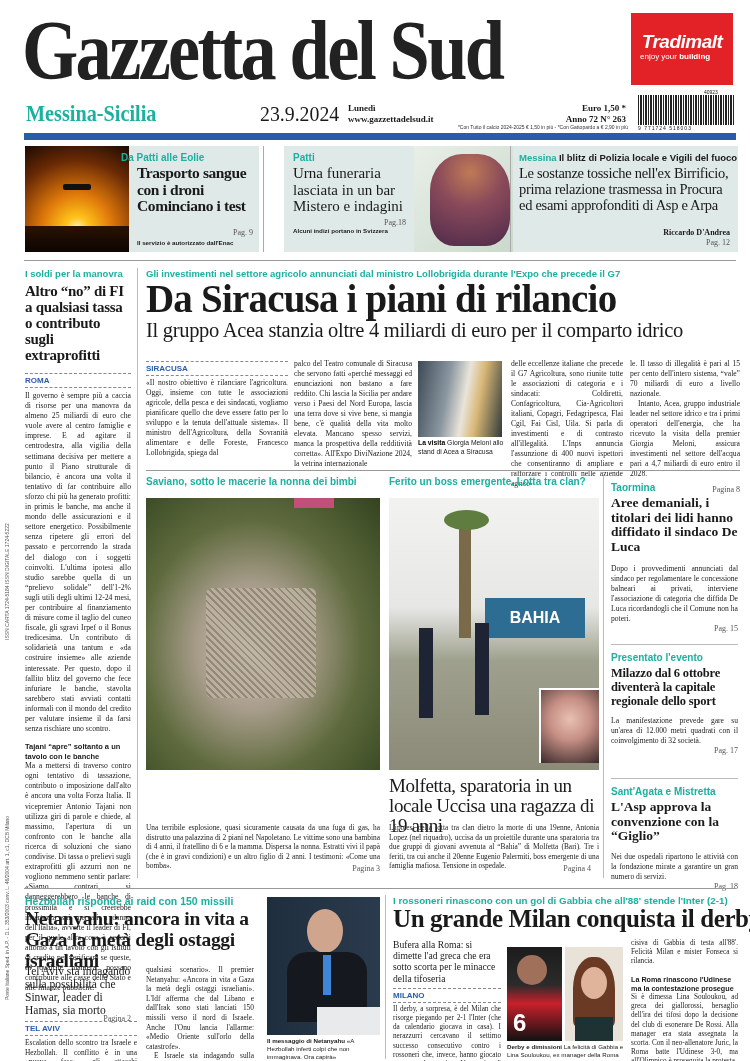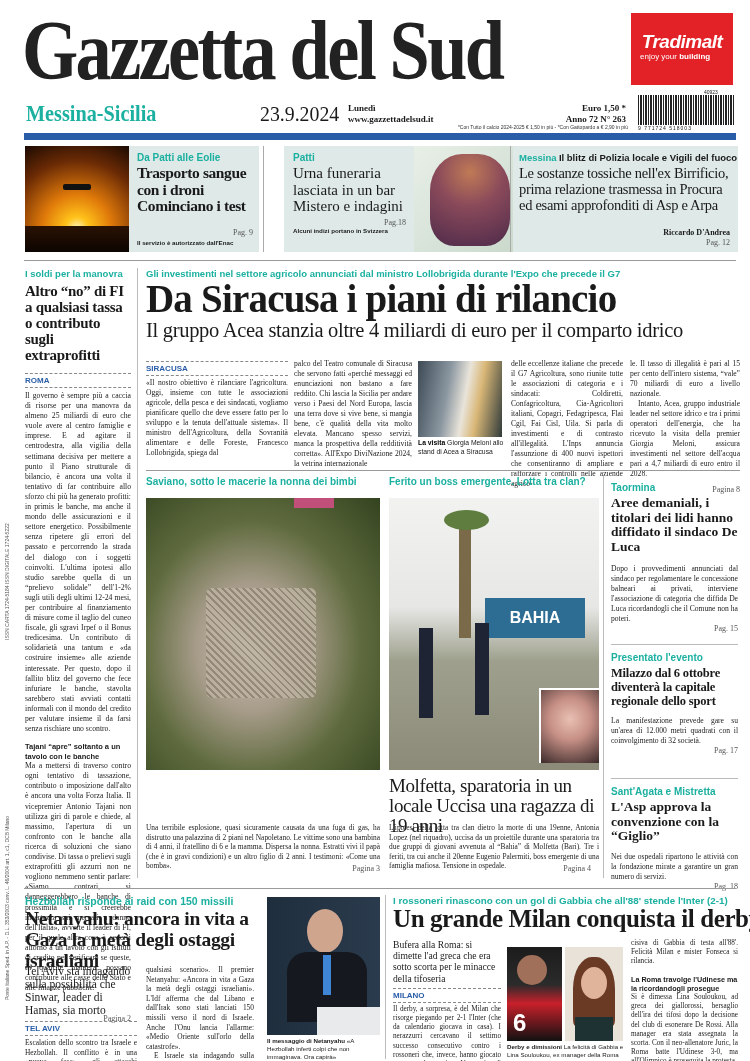--- a/index.html
+++ b/index.html
@@ -35,21 +35,21 @@
   <div class="abs sans" style="left:704px;top:89px;font-size:5px">40923</div>
   <div class="abs sans" style="left:638px;top:125px;font-size:5px;letter-spacing:1px">9 771724 518003</div>
   <div class="abs" style="left:24px;top:133px;width:712px;height:7px;background:#2a5da8"></div>
 </div>
 
 <div class="abs" style="left:25px;top:146px;width:234px;height:106px;background:#dfe9e8">
   <div class="photo" style="left:0;top:0;width:104px;height:106px;background:radial-gradient(circle at 50% 78%,#fff7c0 0,#ffc21a 12%,#e07a0a 35%,#6a2a05 70%,#1b0a02 100%)">
     <div style="position:absolute;left:38px;top:38px;width:28px;height:6px;background:#111;border-radius:2px"></div>
     <div style="position:absolute;left:0;top:80px;width:104px;height:26px;background:linear-gradient(#2a1203,#0c0501)"></div>
   </div>
-  <div class="abs kicker" style="left:112px;top:6px;font-size:10px">Da Patti alle Eolie</div>
+  <div class="abs kicker" style="left:96px;top:6px;font-size:10px">Da Patti alle Eolie</div>
   <div class="abs" style="left:112px;top:19px;width:120px;font-weight:bold;font-size:15.5px;line-height:16.5px;letter-spacing:-0.4px">Trasporto sangue con i droni Cominciano i test</div>
   <div class="abs pag" style="right:6px;top:82px">Pag. 9</div>
   <div class="abs sans" style="left:112px;top:93px;font-size:6.2px;font-weight:bold">Il servizio è autorizzato dall'Enac</div>
 </div>
 <div class="vline" style="left:263px;top:146px;height:106px;background:#aaa"></div>
 <div class="abs" style="left:284px;top:146px;width:240px;height:106px;background:#dfe9e8">
   <div class="abs kicker" style="left:9px;top:6px;font-size:10px">Patti</div>
   <div class="abs" style="left:9px;top:19px;width:120px;font-size:15px;line-height:16.5px">Urna funeraria lasciata in un bar Mistero e indagini</div>
   <div class="abs pag" style="left:100px;top:72px">Pag.18</div>
   <div class="abs sans" style="left:9px;top:81px;font-size:6.2px;font-weight:bold">Alcuni indizi portano in Svizzera</div>
@@ -193,20 +193,20 @@
   <div class="photo" style="left:172px;top:52px;width:58px;height:94px;background:#e8e2d8">
     <div style="position:absolute;left:8px;top:10px;width:42px;height:70px;border-radius:45% 45% 10% 10%;background:#6a3a25"></div>
     <div style="position:absolute;left:16px;top:20px;width:26px;height:32px;border-radius:50%;background:#e0b39b"></div>
     <div style="position:absolute;left:10px;top:70px;width:38px;height:24px;background:#1f3233"></div>
   </div>
   <div class="abs sans" style="left:114px;top:148px;width:120px;font-size:6.2px;line-height:8px">
     <b>Derby e dimissioni</b><span> La felicità di Gabbia e Lina Souloukou, ex manager della Roma</span>
   </div>
   <div class="abs" style="left:238px;top:44px;width:107px">
     <div class="body-text" style="font-size:7.2px;line-height:9.2px">cisiva di Gabbia di testa all'88'. Felicità Milan e mister Fonseca si rilancia.</div>
-    <div class="sans" style="margin-top:8px;font-weight:bold;font-size:7.2px;line-height:9.2px">La Roma travolge l'Udinese ma la ricordandogli prosegue</div>
+    <div class="sans" style="margin-top:8px;font-weight:bold;font-size:7.2px;line-height:9.2px">La Roma rinascono l'Udinese ma la contestazione prosegue</div>
     <div class="body-text" style="font-size:7.2px;line-height:9.2px">Si è dimessa Lina Souloukou, ad greca dei giallorossi, bersaglio dell'ira dei tifosi dopo la decisione del club di esonerare De Rossi. Alla manager era stata assegnata la scorta. Con il neo-allenatore Juric, la Roma batte l'Udinese 3-0, ma all'Olimpico è proseguita la protesta.</div>
 
   </div>
 </div>
 
 <div class="abs sans" style="left:4px;top:640px;font-size:5px;color:#555;transform:rotate(-90deg);transform-origin:left top;white-space:nowrap">ISSN CARTA 1724-5184  ISSN DIGITALE 1724-5222</div>
 <div class="abs sans" style="left:4px;top:1000px;font-size:5px;color:#555;transform:rotate(-90deg);transform-origin:left top;white-space:nowrap">Poste Italiane Sped. in A.P. - D.L. 353/2003 conv. L. 46/2004 art. 1, c1, DCB Milano</div>
 
 </body></html>

